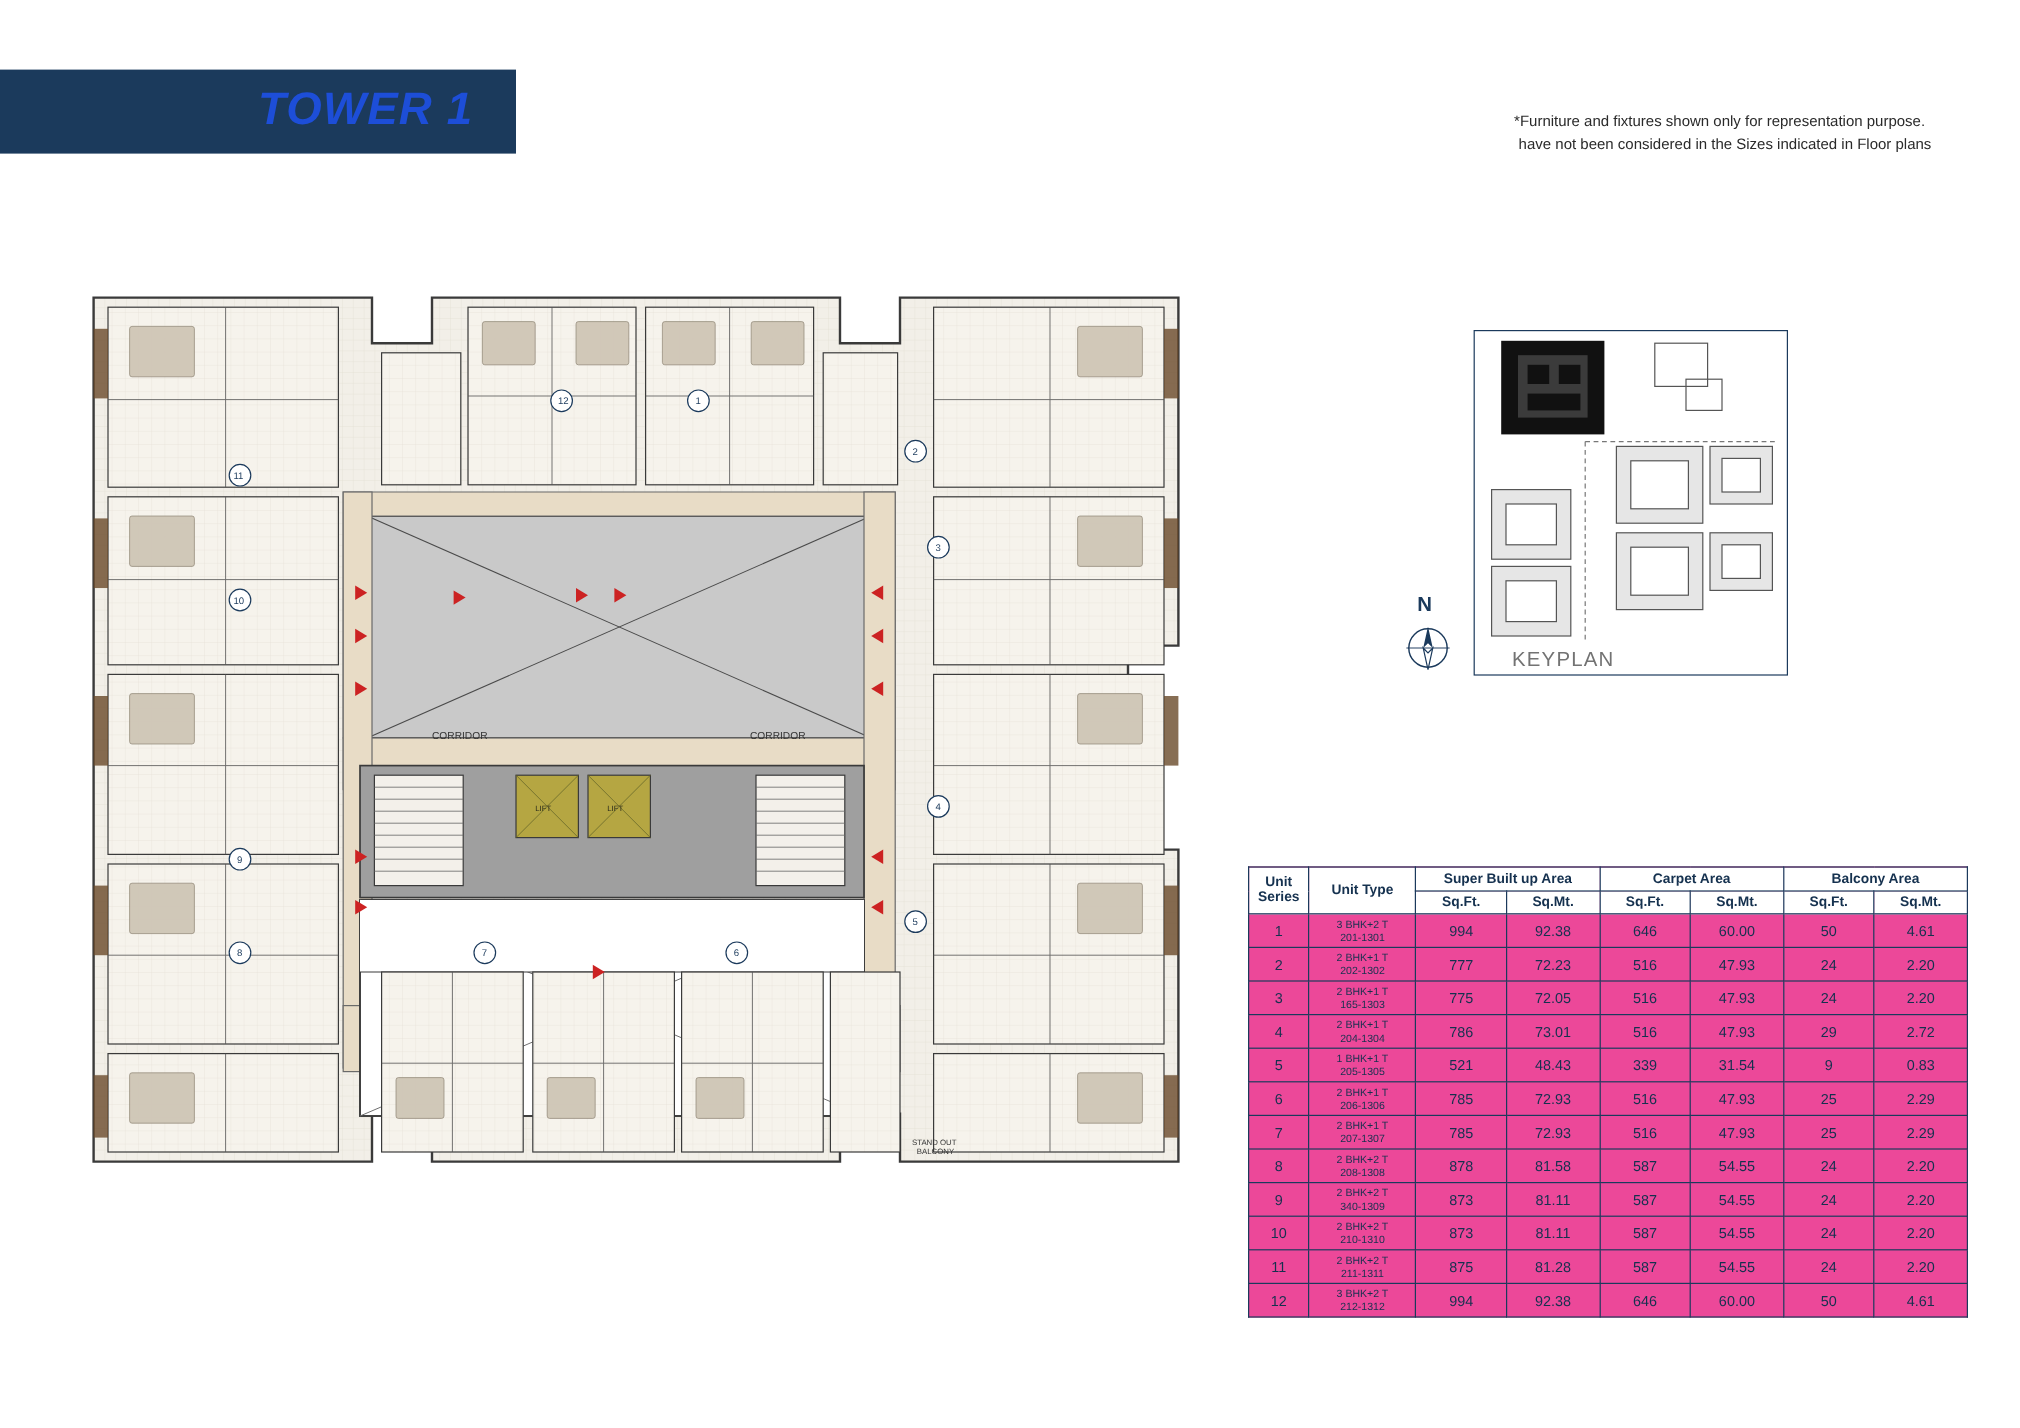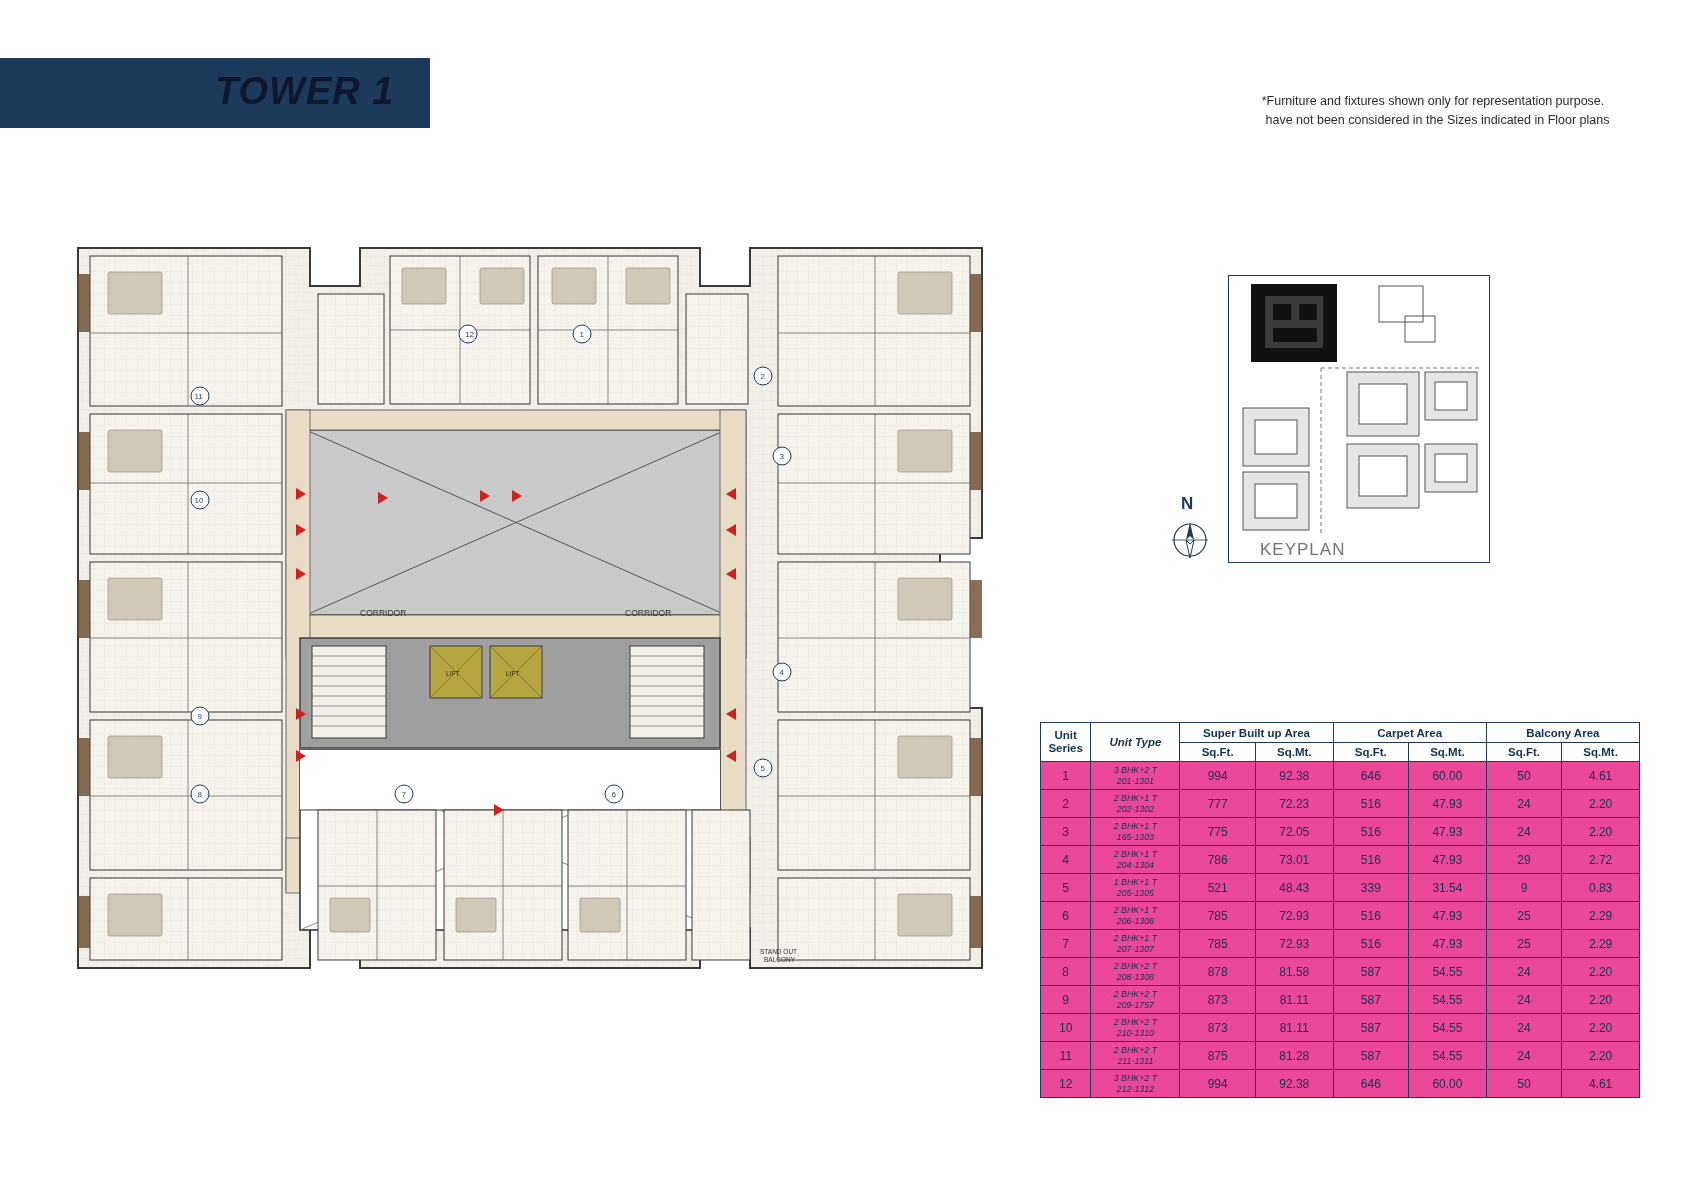--- a/index.html
+++ b/index.html
@@ -18,21 +18,21 @@
 
   
   #header-band {
     position: absolute; left: 0; top: 58px;
     width: 430px; height: 70px;
     background: #1b3a5c;
   }
   #tower-label {
     position: absolute; left: 215px; top: 70px;
     font-size: 38px; font-weight: bold; font-style: italic;
-    color: #0f172a; letter-spacing: 1px;
+    color: #1d4ed8; letter-spacing: 1px;
     font-family: "Liberation Sans", sans-serif;
   }
   #plan-title {
     position: absolute; left: 455px; top: 68px;
     font-size: 42px; font-weight: bold;
     color: #1b3a5c; letter-spacing: 0.5px;
   }
   #notes {
     position: absolute; right: 40px; top: 92px;
     width: 420px;
@@ -95,21 +95,21 @@
   }
   #area-table thead tr:first-child th { height: 20px; }
   #area-table tbody td { height: 28px; font-size: 12px; }
   #area-table tbody td.unit-type {
     font-size: 8.8px; line-height: 1.22;
     padding: 2px 1px;
   }
   #area-table tbody td.series { font-size: 12px; width: 44px; }
   .col-sqft { width: 66px; }
   .col-sqmt { width: 68px; }
-  .col-type { width: 78px; font-style: italic; }
+  .col-type { width: 78px; }
 </style>
 </head>
 <body>
 
 <div id="page">
 
   <div id="header-band"></div>
   <div id="tower-label">TOWER 1</div>
 
   <div id="notes">
@@ -511,21 +511,21 @@
           <td class="col-sqmt">81.58</td>
           <td class="col-sqft">587</td>
           <td class="col-sqmt">54.55</td>
           <td class="col-sqft">24</td>
           <td class="col-sqmt">2.20</td>
         </tr>
         <tr>
           <td class="series">9</td>
           <td class="unit-type col-type">
             <div>2 BHK+2 T</div>
-            <div>209-1757</div>
+            <div>340-1309</div>
           </td>
           <td class="col-sqft">873</td>
           <td class="col-sqmt">81.11</td>
           <td class="col-sqft">587</td>
           <td class="col-sqmt">54.55</td>
           <td class="col-sqft">24</td>
           <td class="col-sqmt">2.20</td>
         </tr>
         <tr>
           <td class="series">10</td>

